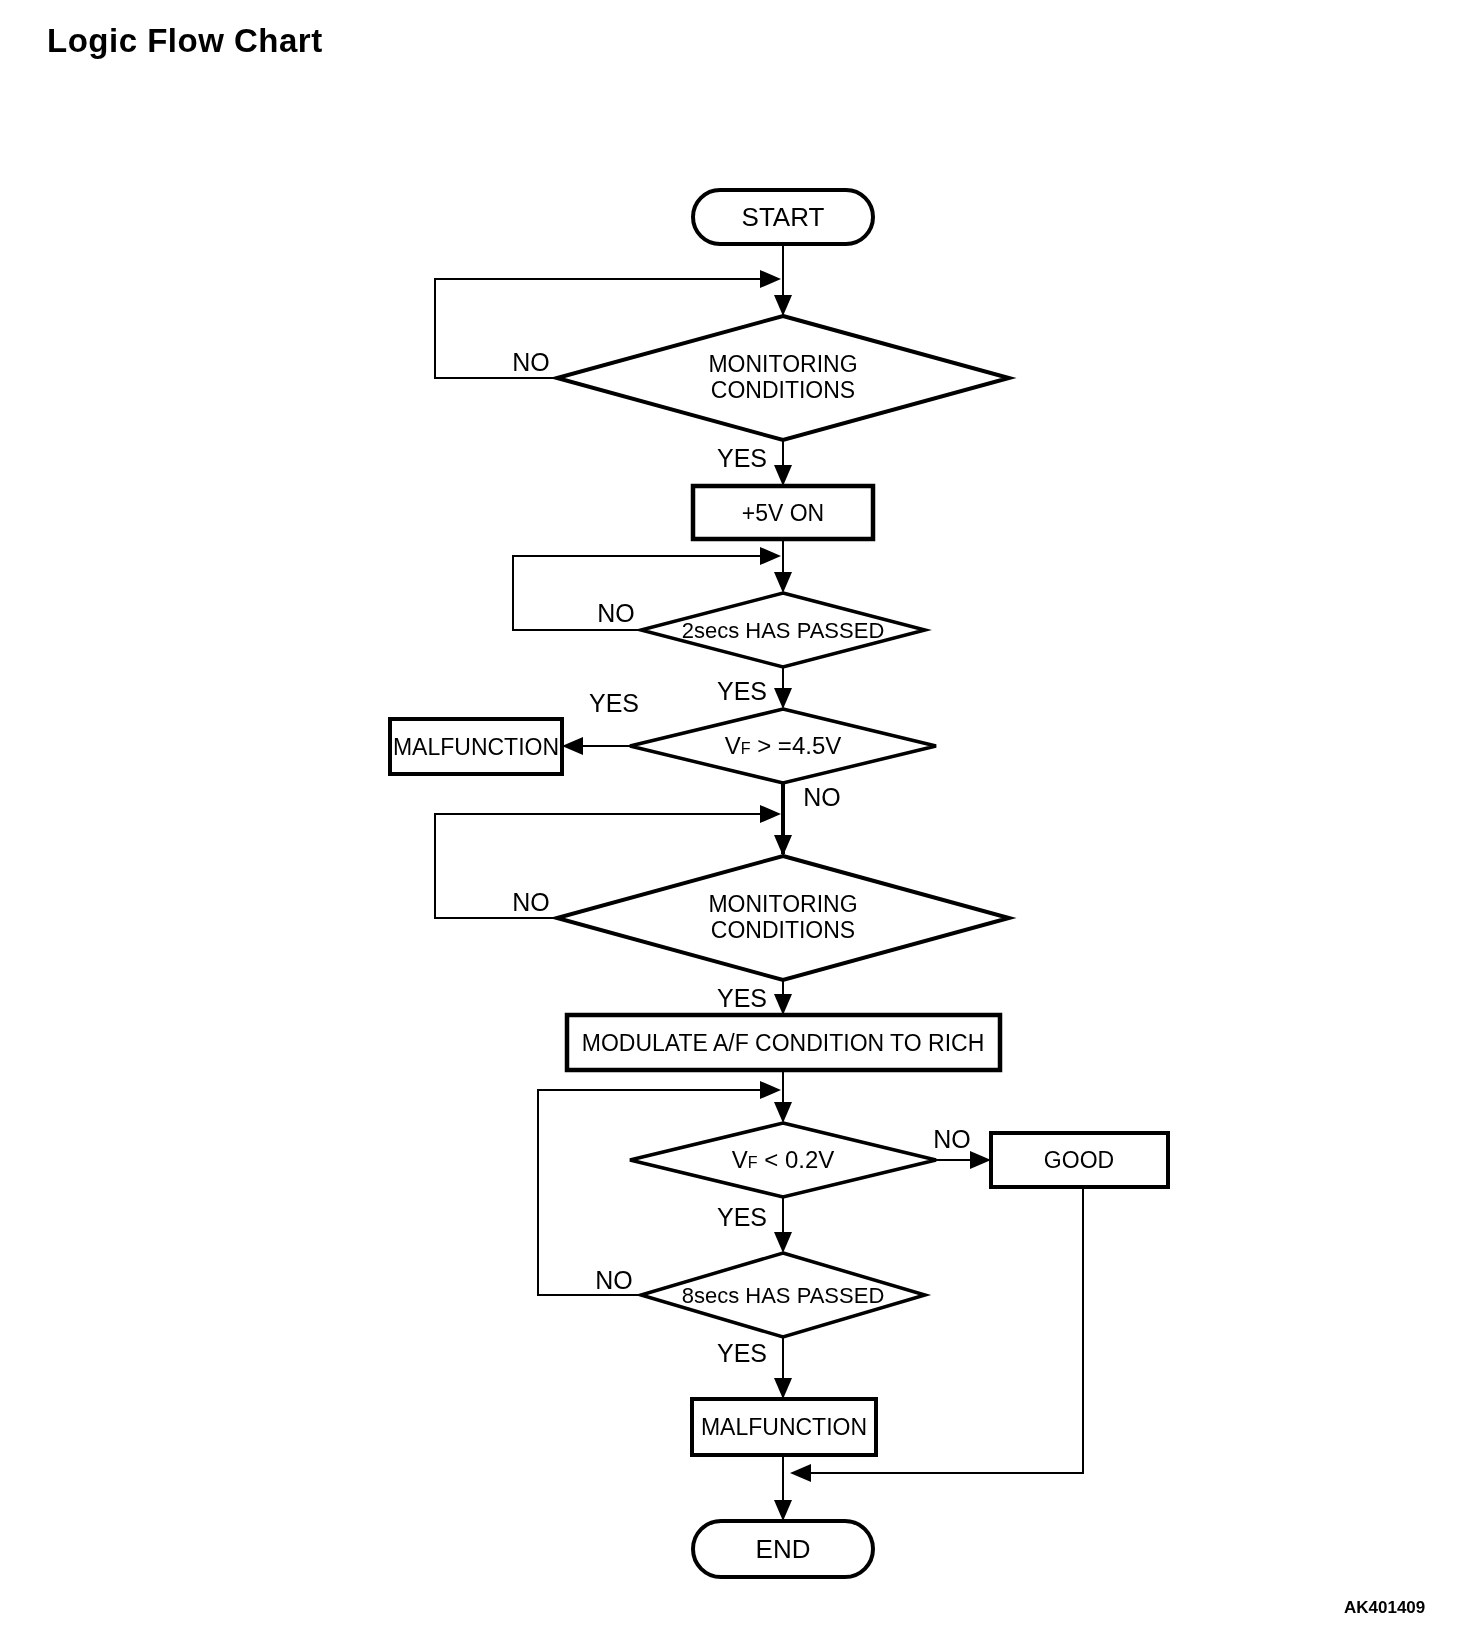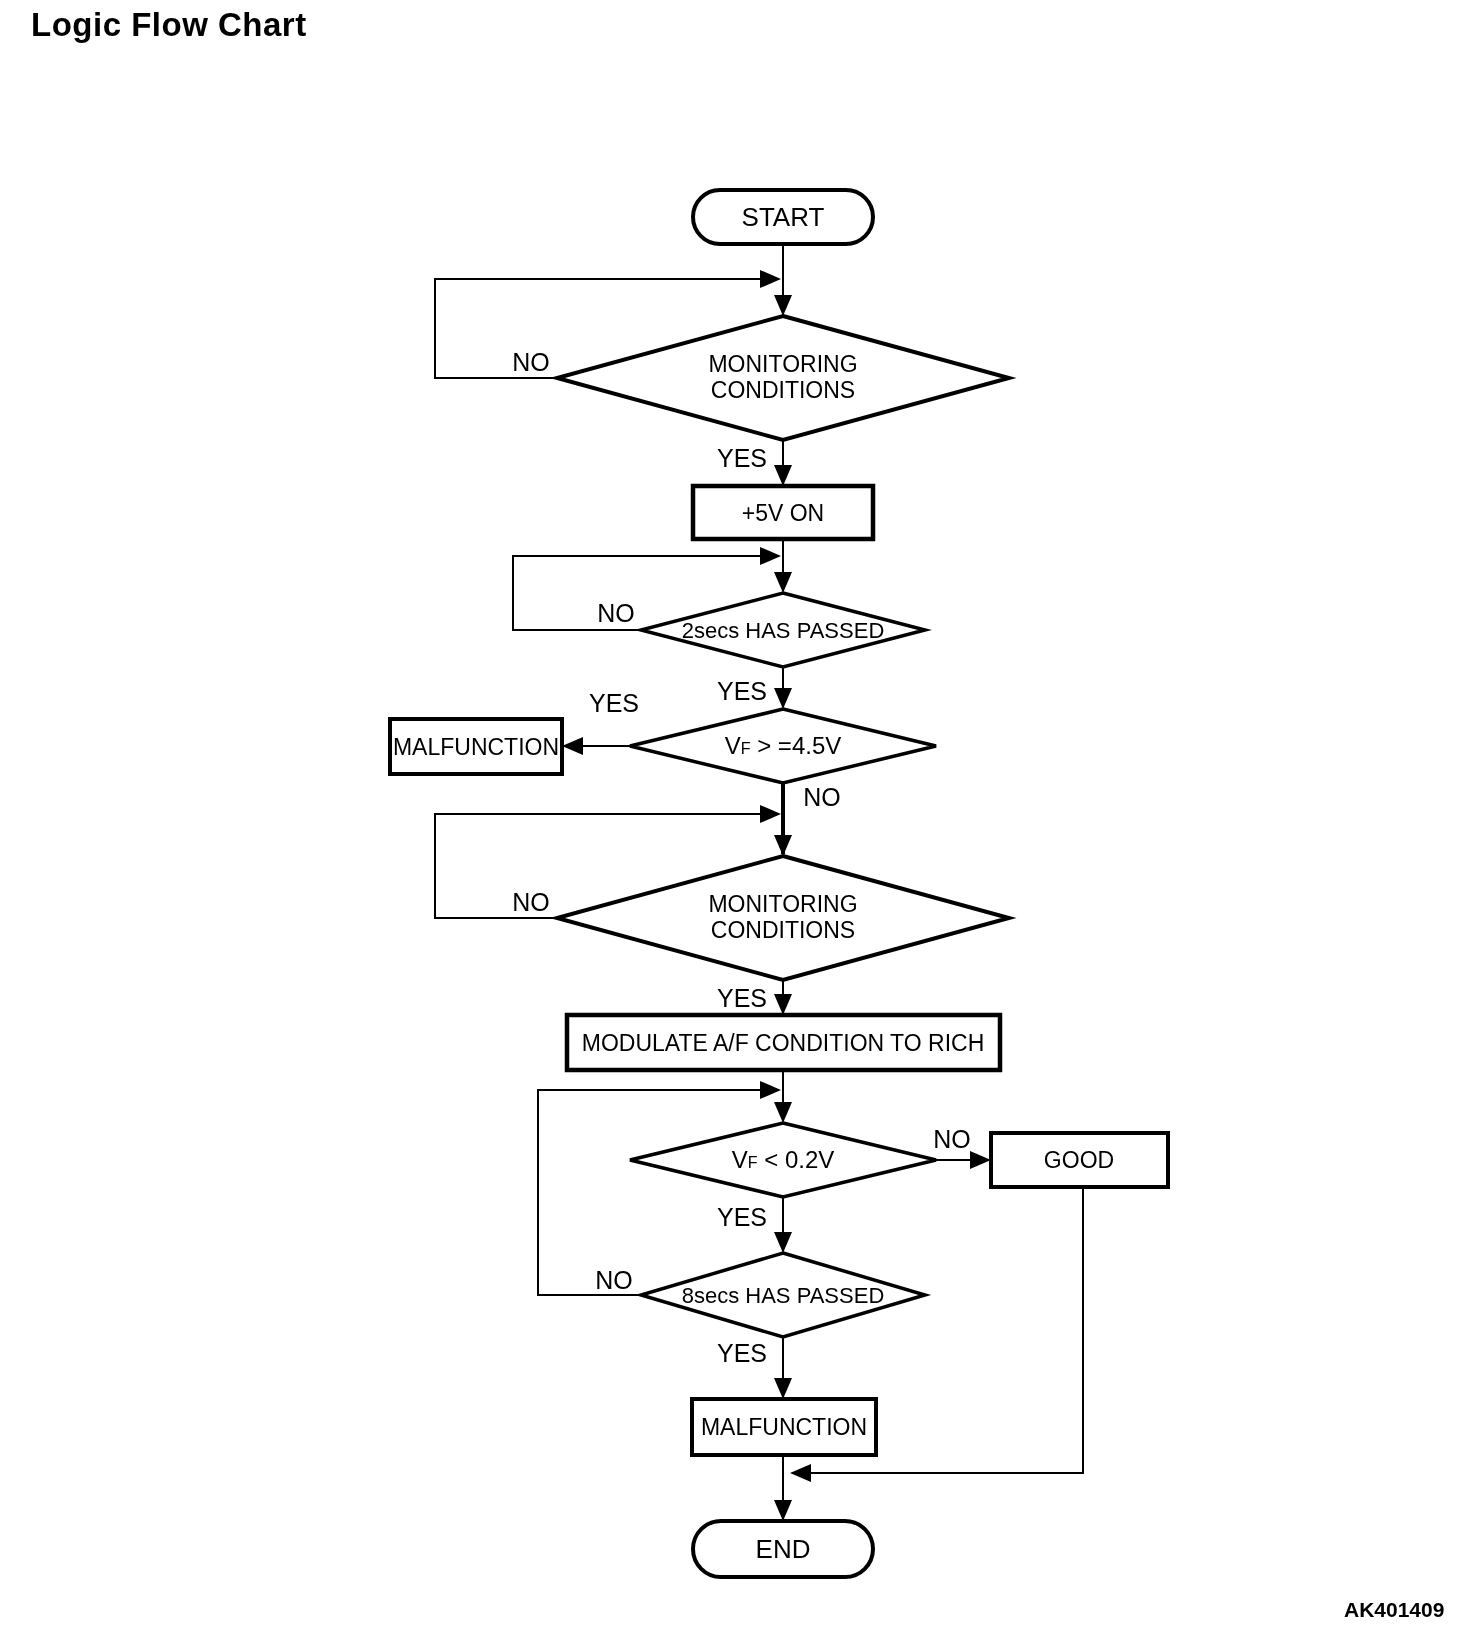--- a/index.html
+++ b/index.html
@@ -12,31 +12,31 @@
     width: 1472px;
     height: 1638px;
     background: #ffffff;
     font-family: "Liberation Sans", "DejaVu Sans", sans-serif;
     overflow: hidden;
   }
   h1.title {
     position: absolute;
     left: 31px;
     top: 6px;
-    margin: 0;
+    margin: 16px;
     font-size: 33px;
     font-weight: bold;
     letter-spacing: 0.5px;
     color: #000;
   }
   .footer-code {
     position: absolute;
     left: 1344px;
     top: 1598px;
-    font-size: 21px;
+    font-size: 17px;
     font-weight: bold;
     color: #000;
   }
   svg.flow {
     position: absolute;
     left: 0;
     top: 0;
   }
   svg.flow text {
     font-family: "Liberation Sans", "DejaVu Sans", sans-serif;

